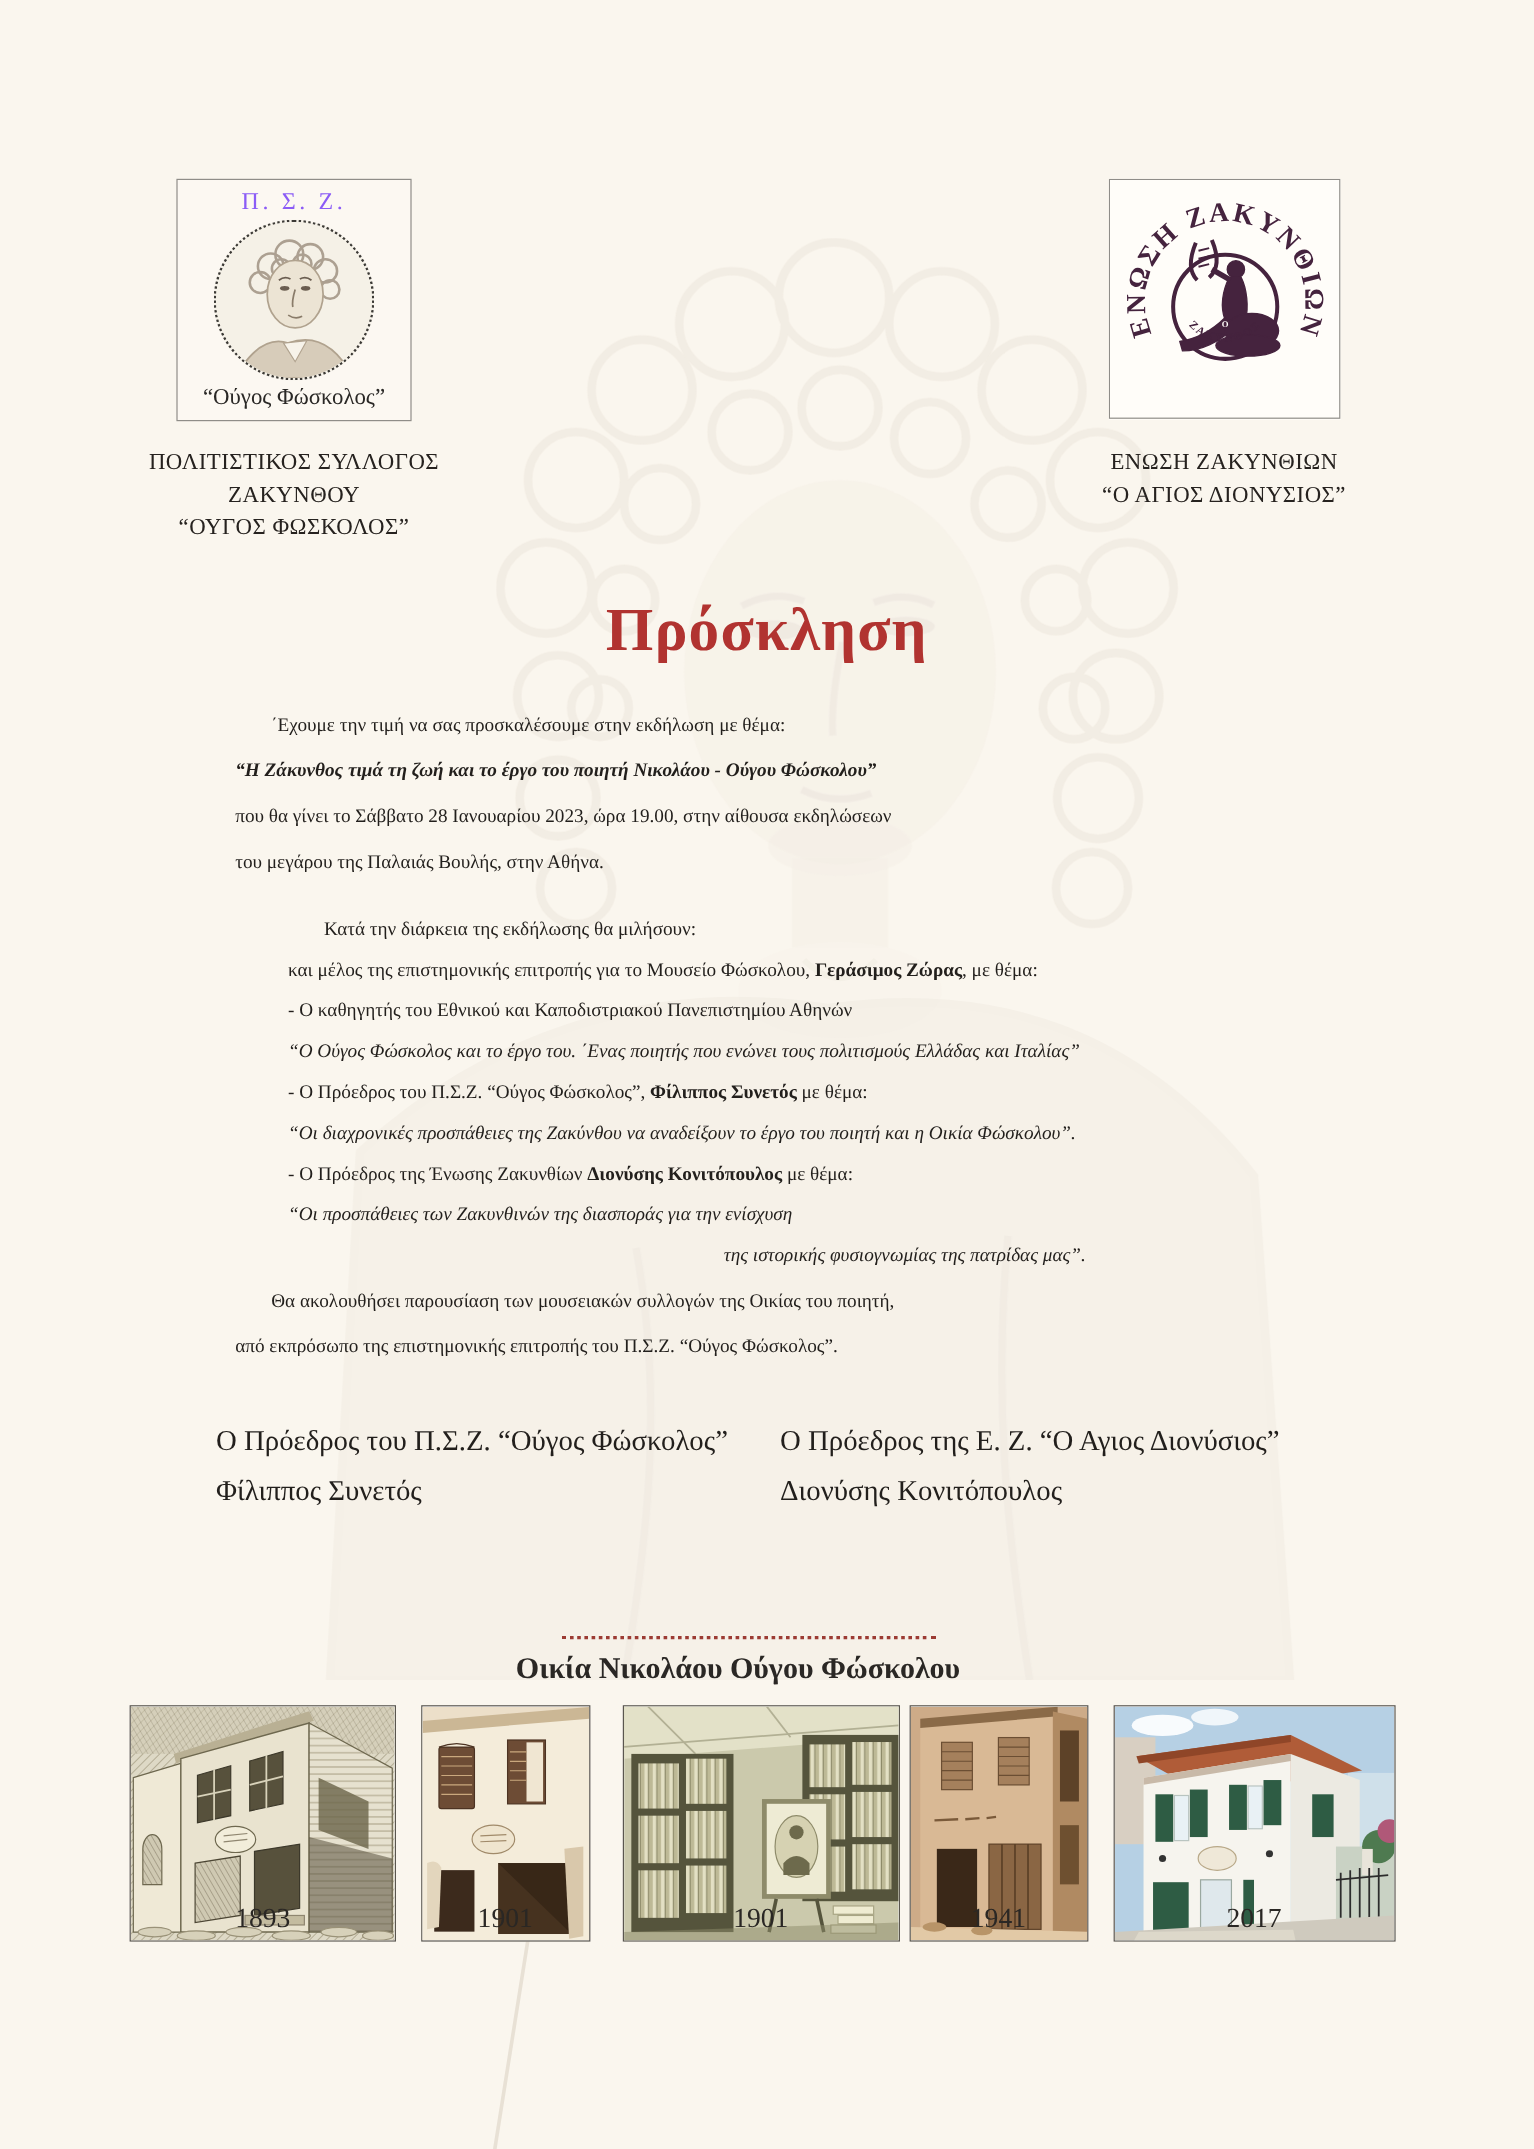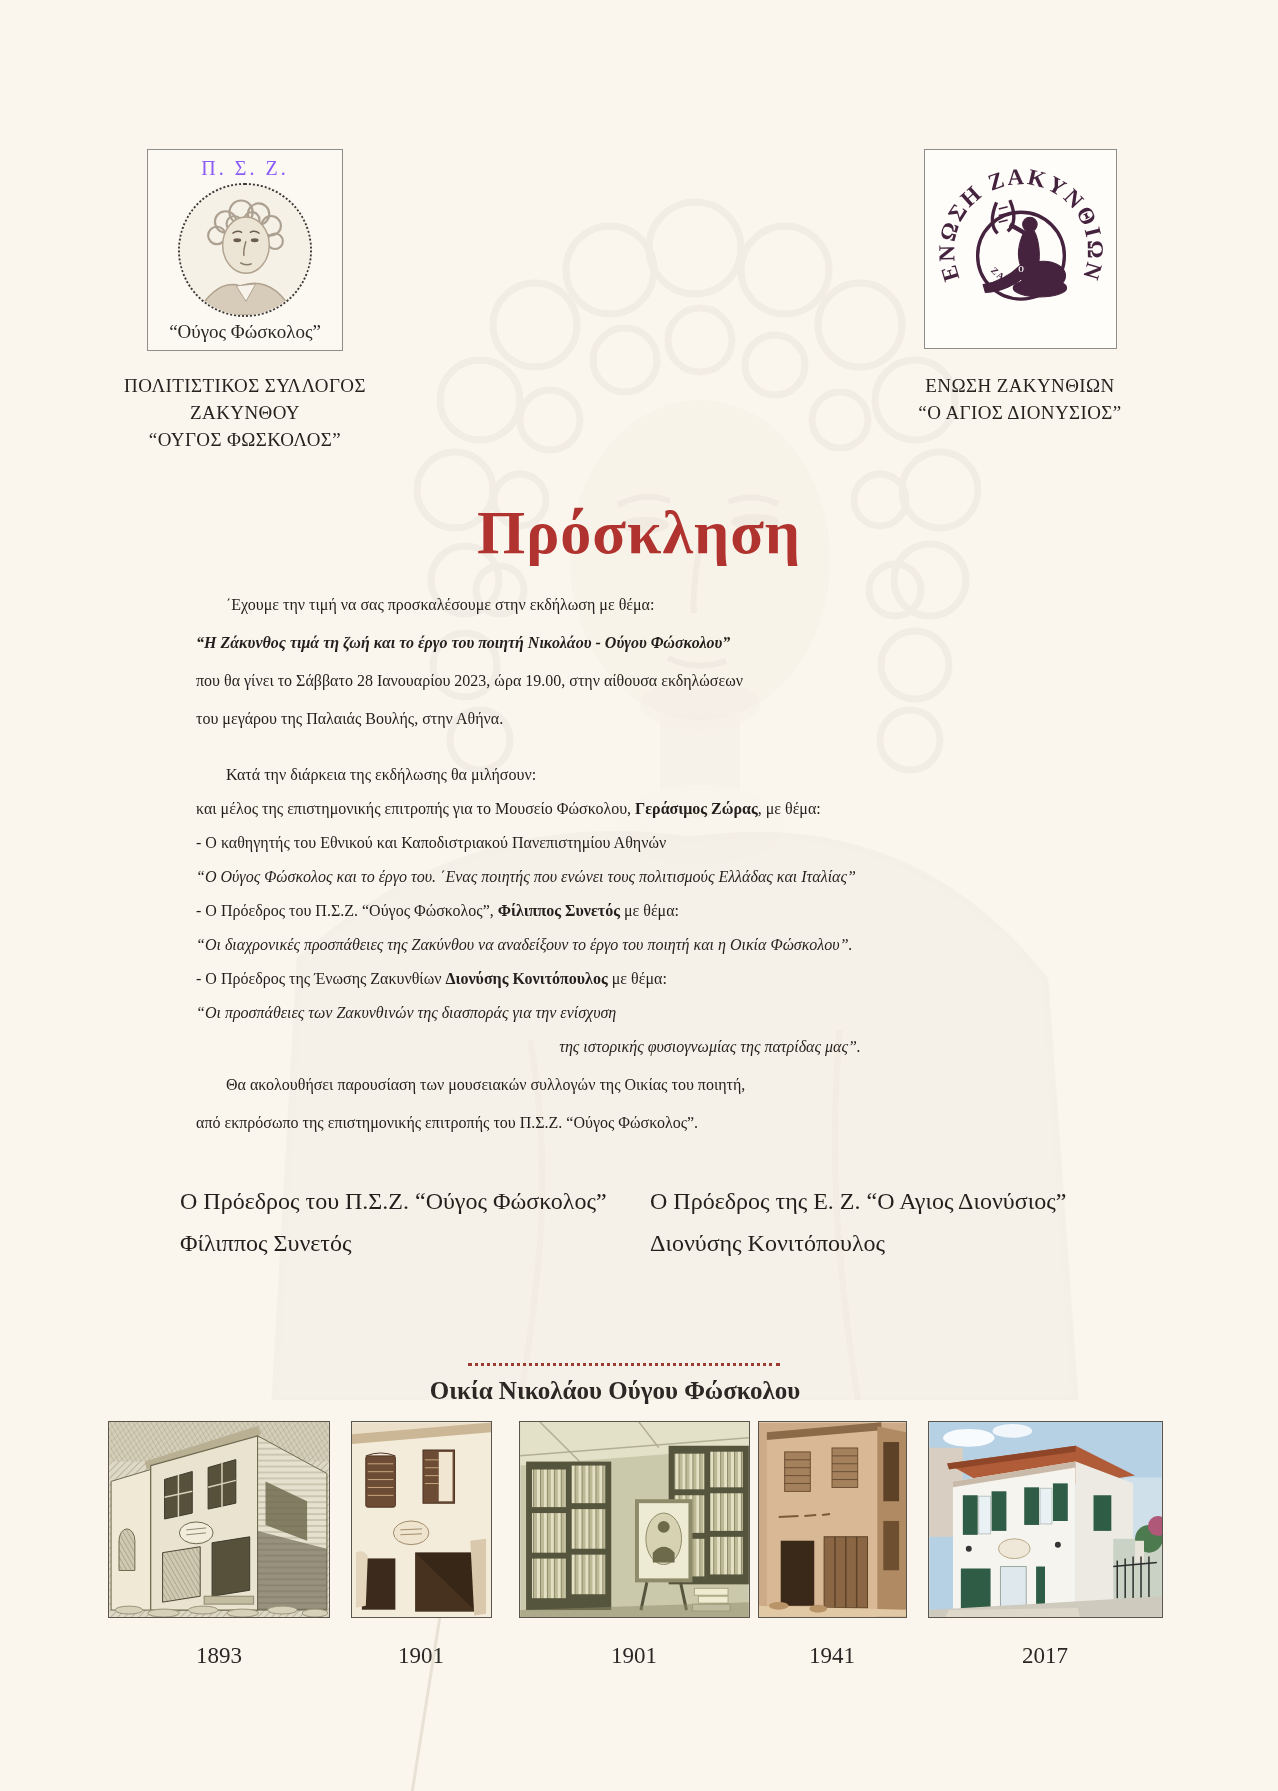--- a/index.html
+++ b/index.html
@@ -32,26 +32,26 @@
   .org-name-right { left:850px; top:372px; width:340px; }
 
   
   .logo-box-right { left:924px; top:149px; width:193px; height:200px;
     border:1px solid #8f8d88; background:#fffdf9;
     display:flex; align-items:center; justify-content:center; }
   .logo-box-right svg { width:178px; height:178px; display:block; }
 
   
   .page-title { left:139px; top:497px; width:1000px; text-align:center;
-    font-size:62px; font-weight:bold; color:#b13330; letter-spacing:1px; }
+    font-size:51px; font-weight:bold; color:#b13330; letter-spacing:1px; }
 
   
   .bodytext { left:196px; width:1020px; font-size:16px; white-space:nowrap; }
   #para1 { top:586px; line-height:38px; }
-  #para2 { top:758px; line-height:34px; }
+  #para2 { top:758px; line-height:34px;margin-left:44px; }
   #para3 { top:1066px; line-height:38px; }
   .ind { padding-left:30px; }
   .ind-sm { padding-left:8px;text-align:center; }
   .it { font-style:italic; }
   .bi { font-style:italic; font-weight:bold; }
   .b  { font-weight:bold; }
 
   
   .sig { top:1180px; text-align:left; font-size:24px; line-height:42px; }
   .sig-left  { left:180px; width:500px; }
@@ -62,21 +62,21 @@
     border-top:3px dotted #9c3b33; }
   .gal-caption { left:315px; top:1377px; width:600px; text-align:center;
     font-weight:bold; font-size:25px; color:#2a2724; }
   .photo { top:1421px; height:197px; border:1px solid #5a564e; background:#fff; overflow:hidden; }
   .photo svg { display:block; width:100%; height:100%; }
   #ph1 { left:108px; width:222px; }
   #ph2 { left:351px; width:141px; }
   #ph3 { left:519px; width:231px; }
   #ph4 { left:758px; width:149px; }
   #ph5 { left:928px; width:235px; }
-  .year { top:1643px; width:100px; text-align:center; font-size:23px; color:#2a2724; }
+  .year { top:1586px; width:100px; text-align:center; font-size:23px; color:#2a2724; }
   #yr1 { left:169px; } #yr2 { left:371px; } #yr3 { left:584px; }
   #yr4 { left:782px; } #yr5 { left:995px; }
 </style>
 </head>
 <body>
 
 <svg class="abs watermark" viewBox="0 0 880 1240" xmlns="http://www.w3.org/2000/svg">
   <g opacity="0.12">
 
     <g fill="none" stroke="#b9a896" stroke-width="7">

